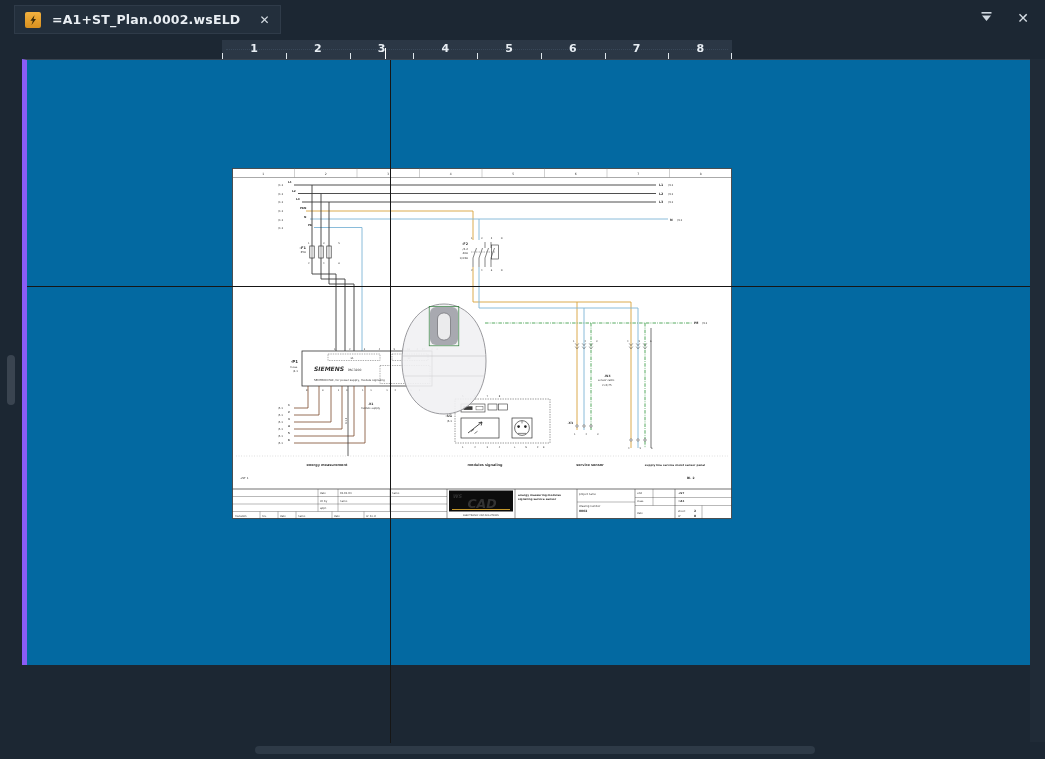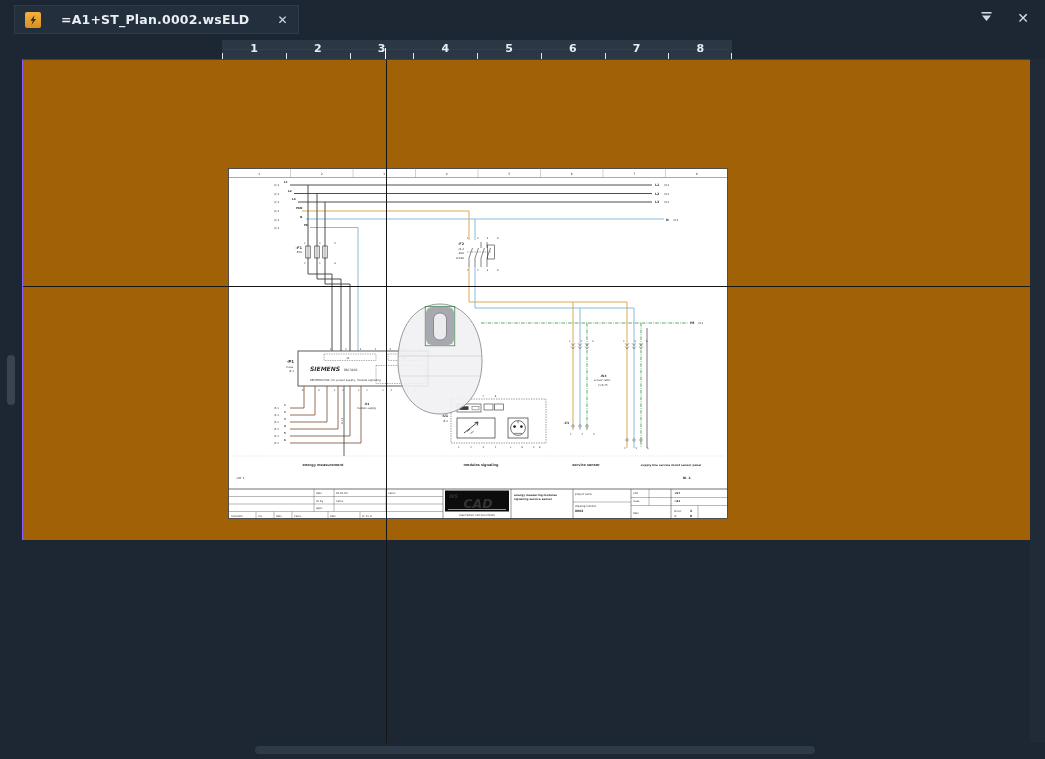--- a/index.html
+++ b/index.html
@@ -1,34 +1,34 @@
 <!DOCTYPE html>
 <html><head>
 <meta charset="utf-8">
 <style>
   html,body{margin:0;padding:0}
   body{width:1045px;height:759px;background:#19232e;font-family:"DejaVu Sans",sans-serif;overflow:hidden}
   .app{position:relative;width:1045px;height:759px;background:#1c2733}
   
   .tabbar{position:absolute;left:0;top:0;width:100%;height:40px;background:#1c2733}
-  .tab{position:absolute;left:14px;top:5px;height:29px;background:#232f3c;border:1px solid #2f3b49;display:flex;align-items:center;padding:0 10px;gap:20px;box-sizing:border-box}
+  .tab{position:absolute;left:14px;top:5px;height:29px;background:#232f3c;border:1px solid #2f3b49;display:flex;align-items:center;padding:0 10px;gap:11px;box-sizing:border-box}
   .tab-icon{width:16px;height:16px;border-radius:2px;background:linear-gradient(#f2b13f,#d8901f);display:flex;align-items:center;justify-content:center}
   .tab-title{color:#e9eef3;font-size:12.5px;font-weight:bold;letter-spacing:.2px;white-space:nowrap}
   .tab-close{color:#d6dde4;font-size:12px;font-weight:bold;margin-left:8px;cursor:pointer}
   .tabbar-controls{position:absolute;right:16px;top:11px;display:flex;gap:24px;align-items:center}
   .ctl{color:#d6dde4;cursor:pointer;line-height:14px}
   .ctl.close{font-size:14px;font-weight:bold}
   
   .ruler{position:absolute;left:222px;top:40px;width:510px;height:19px;background:#2b3745;border-bottom:1px solid #222d38}
   .rnum{position:absolute;top:2px;width:64px;text-align:center;font-size:11px;font-weight:bold;color:#e7edf3}
   .tick{position:absolute;bottom:0;width:1px;height:6px;background:#dfe6ec}
   .ruler-dots{position:absolute;left:4px;right:4px;top:9px;border-top:1px dotted #46566b;opacity:.55}
   .cursor-mark{position:absolute;left:163px;bottom:0;width:1px;height:11px;background:#ffffff}
   
-  .canvas{position:absolute;left:22px;top:59px;width:1008px;height:481px;background:#a16207;border-top:1px solid #39434e;border-left:1px solid #8b5cf6;box-sizing:border-box}
+  .canvas{position:absolute;left:22px;top:59px;width:1008px;height:606px;background:#0369a1;border-top:1px solid #39434e;border-left:5px solid #8b5cf6;box-sizing:border-box}
   .crosshair-v{position:absolute;left:363px;top:0;width:1px;height:683px;background:#161616}
   .crosshair-h{position:absolute;left:0;top:226px;width:1008px;height:1px;background:#161616}
   svg.page{position:absolute;left:205px;top:108px;font-family:"DejaVu Sans",sans-serif}
   
   .scroll-left{position:absolute;left:0;top:59px;width:22px;height:683px}
   .scroll-left .thumb{position:absolute;left:7px;top:296px;width:8px;height:50px;background:#3a4450;border-radius:4px}
   .scroll-bottom{position:absolute;left:22px;top:743px;width:1008px;height:16px}
   .scroll-bottom .thumb{position:absolute;left:233px;top:3px;width:560px;height:8px;background:#2e3a47;border-radius:4px}
   .scroll-right{position:absolute;left:1030px;top:59px;width:15px;height:683px;background:#202b37}
   

